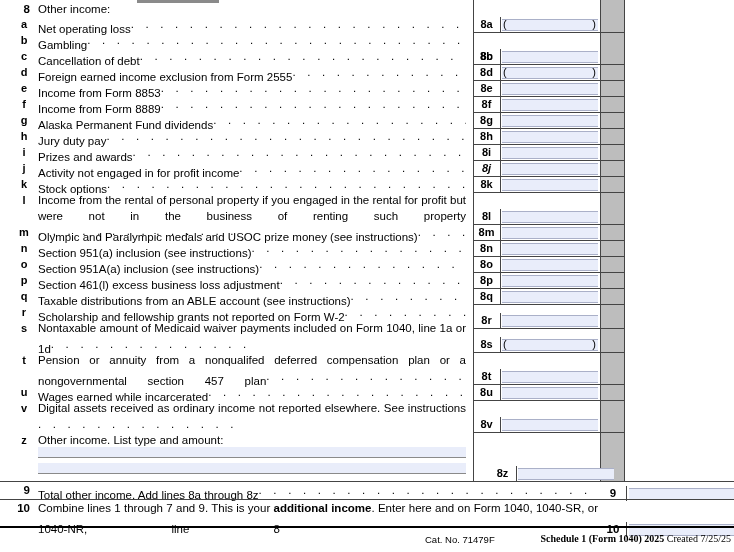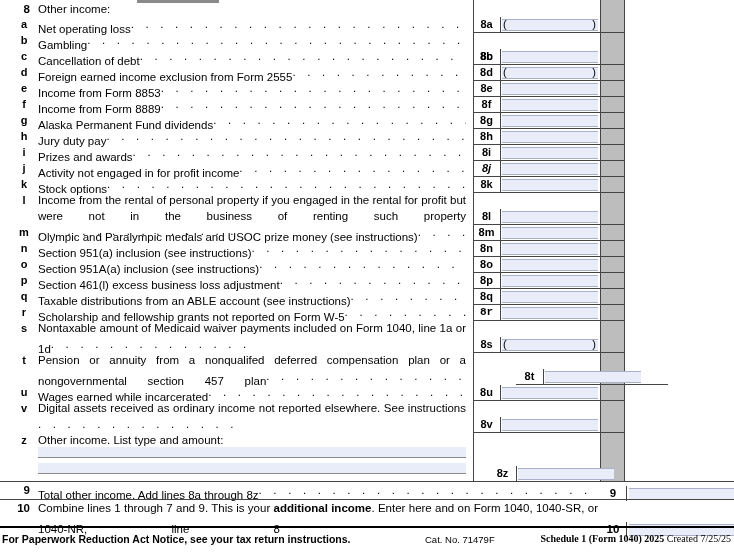--- a/index.html
+++ b/index.html
@@ -186,21 +186,21 @@
         <div class="row" style="top: 273px; height: 16px;">
           <span class="ltr">p</span>
           <span class="desc" style="width: 428px; white-space: nowrap; overflow: hidden;"><span>Section 461(l) excess business loss adjustment</span><span class="lead">  . . . . . . . . . . . . . . . . . . . . . . . . . . . . . . . . . . . . . . . . </span></span>
         </div>
         <div class="row" style="top: 289px; height: 16px;">
           <span class="ltr">q</span>
           <span class="desc" style="width: 428px; white-space: nowrap; overflow: hidden;"><span>Taxable distributions from an ABLE account (see instructions)</span><span class="lead">  . . . . . . . . . . . . . . . . . . . . . . . . . . . . . . . . . . . . . . . . </span></span>
         </div>
         <div class="row" style="top: 305px; height: 16px;">
           <span class="ltr">r</span>
-          <span class="desc" style="width: 428px; white-space: nowrap; overflow: hidden;"><span>Scholarship and fellowship grants not reported on Form W-5</span><span class="lead">  . . . . . . . . . . . . . . . . . . . . . . . . . . . . . . . . . . . . . . . . </span></span>
+          <span class="desc" style="width: 428px; white-space: nowrap; overflow: hidden;"><span>Scholarship and fellowship grants not reported on Form W-2</span><span class="lead">  . . . . . . . . . . . . . . . . . . . . . . . . . . . . . . . . . . . . . . . . </span></span>
         </div>
         <div class="row" style="top: 321px; height: 32px;">
           <span class="ltr">s</span>
           <span class="desc justify" style="width: 428px;"><span>Nontaxable amount of Medicaid waiver payments included on Form 1040, line 1a or 1d</span><span class="lead"> . . . . . . . . . . . . . . </span></span>
         </div>
         <div class="row" style="top: 353px; height: 32px;">
           <span class="ltr">t</span>
           <span class="desc justify" style="width: 428px;"><span>Pension or annuity from a nonqualifed deferred compensation plan or a nongovernmental section 457 plan</span><span class="lead"> . . . . . . . . . . . . . . </span></span>
         </div>
         <div class="row" style="top: 385px; height: 16px;">
@@ -285,29 +285,29 @@
             <div class="fld"></div>
           </div>
           <div class="cell" style="top: 273px; height: 16px;">
             <div class="lbl">8p</div>
             <div class="fld"></div>
           </div>
           <div class="cell" style="top: 289px; height: 16px;">
             <div class="lbl">8q</div>
             <div class="fld"></div>
           </div>
-          <div class="cell" style="top: 305px; height: 16px; font-family: Liberation Mono, monospace;">
+          <div class="cell" style="top: 313px; height: 16px;">
             <div class="lbl">8r</div>
             <div class="fld"></div>
           </div>
           <div class="cell" style="top: 321px; height: 32px;">
             <div class="lbl">8s</div>
             <div class="fld paren"></div>
           </div>
-          <div class="cell" style="top: 353px; height: 32px; margin-left: 43px;">
+          <div class="cell" style="top: 353px; height: 32px;">
             <div class="lbl">8t</div>
             <div class="fld"></div>
           </div>
           <div class="cell" style="top: 385px; height: 16px;">
             <div class="lbl">8u</div>
             <div class="fld"></div>
           </div>
           <div class="cell" style="top: 401px; height: 32px;">
             <div class="lbl">8v</div>
             <div class="fld"></div>
@@ -335,17 +335,16 @@
         <span class="tnum">10</span>
         <span class="tdesc justify" style="width: 560px;"><span>Combine lines 1 through 7 and 9. This is your </span><span class="bold">additional income</span><span>. Enter here and on Form 1040, 1040-SR, or 1040-NR, line 8</span><span class="lead">  . . . . . . . . . . . . . . . . . . . . . . </span></span>
         <div class="tbox" style="top: 0px; height: 36px;">
           <div class="tlbl">10</div>
           <div class="tfld"></div>
         </div>
       </div>
     </div>
 
   <div class="footer">
-    <span class="f-left">For Paperwork Reduction Act Notice, see your tax return instructions.</span>
     <span class="f-cat">Cat. No. 71479F</span>
     <span class="f-right"><b>Schedule 1 (Form 1040) 2025</b><span> Created 7/25/25</span></span>
   </div>
 </div>
 
 </body></html>

